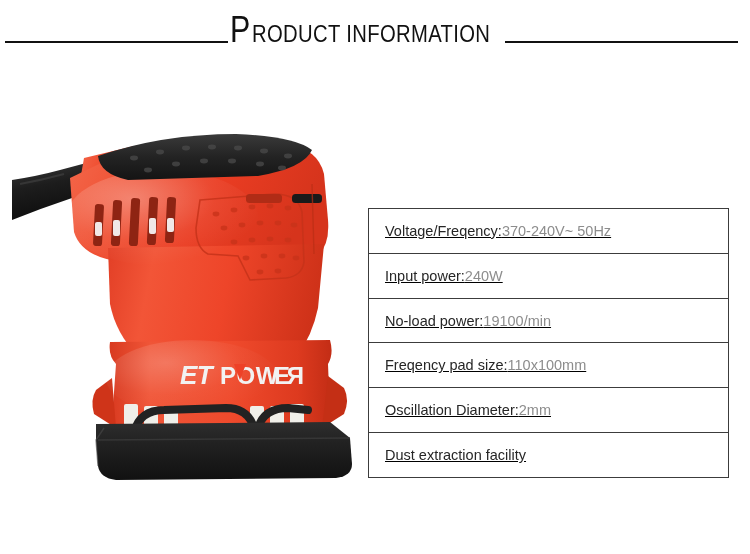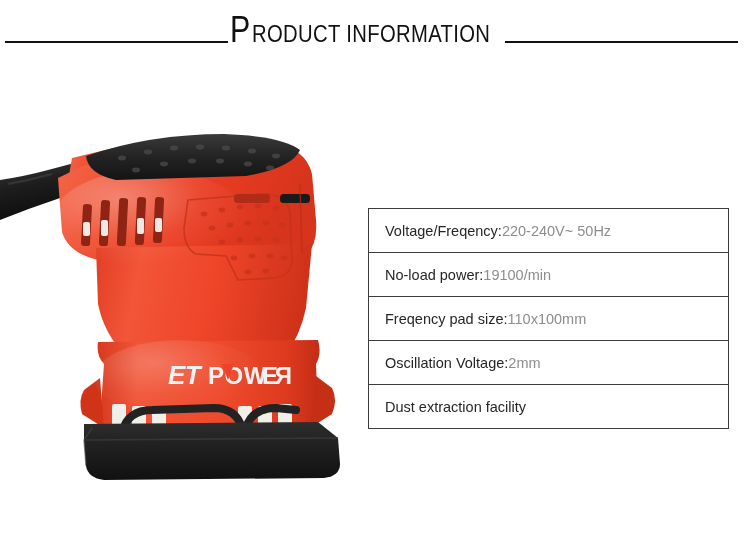--- a/index.html
+++ b/index.html
@@ -63,45 +63,46 @@
     margin-left: -3px;
     letter-spacing: 0.4px;
   }
 
   
   #spec-table {
     position: absolute;
     left: 368px;
     top: 208px;
     width: 361px;
-    height: 221px;
+    height: 270px;
     border: 1px solid #3c3c3c;
     border-collapse: collapse;
     display: flex;
     flex-direction: column;
     background: #ffffff;
+    text-decoration: underline;
   }
   .spec-row {
     flex: 1 1 0;
     display: flex;
     align-items: center;
     padding-left: 16px;
     border-bottom: 1px solid #3c3c3c;
     font-size: 14.5px;
     white-space: nowrap;
     overflow: hidden;
   }
   .spec-row:last-child { border-bottom: none; }
   .spec-label { color: #262626; }
   .spec-value { color: #8d8d8d; }
 
   
   #product-photo {
     position: absolute;
-    left: 0; top: 128px;
+    left: 12px; top: 128px;
     width: 360px; height: 360px;
   }
   #product-photo svg { display: block; width: 360px; height: 360px; }
 </style>
 </head>
 <body>
 
 <div id="page">
 
   <div id="header">
@@ -288,36 +289,40 @@
         <path d="M86,312 L338,310" stroke="#3b3b3b" stroke-width="1.6" fill="none" opacity="0.8"></path>
         <path d="M92,300 L84,312 L86,338" stroke="#4a4a4a" stroke-width="1.4" fill="none" opacity="0.6"></path>
       </g>
     </svg>
   </div>
 
   <div id="spec-table">
 
     <div class="spec-row">
       <span class="spec-label">Voltage/Freqency:</span>
-      <span class="spec-value">220-240V~ 50Hz</span>
-    </div>
-
+      <span class="spec-value">370-240V~ 50Hz</span>
+    </div>
+
+    <div class="spec-row">
+      <span class="spec-label">Input power:</span>
+      <span class="spec-value">240W</span>
+    </div>
 
     <div class="spec-row">
       <span class="spec-label">No-load power:</span>
       <span class="spec-value">19100/min</span>
     </div>
 
     <div class="spec-row">
       <span class="spec-label">Freqency pad size:</span>
       <span class="spec-value">110x100mm</span>
     </div>
 
     <div class="spec-row">
-      <span class="spec-label">Oscillation Voltage:</span>
+      <span class="spec-label">Oscillation Diameter:</span>
       <span class="spec-value">2mm</span>
     </div>
 
     <div class="spec-row">
       <span class="spec-label">Dust extraction facility</span>
       <span class="spec-value"></span>
     </div>
 
   </div>
 

